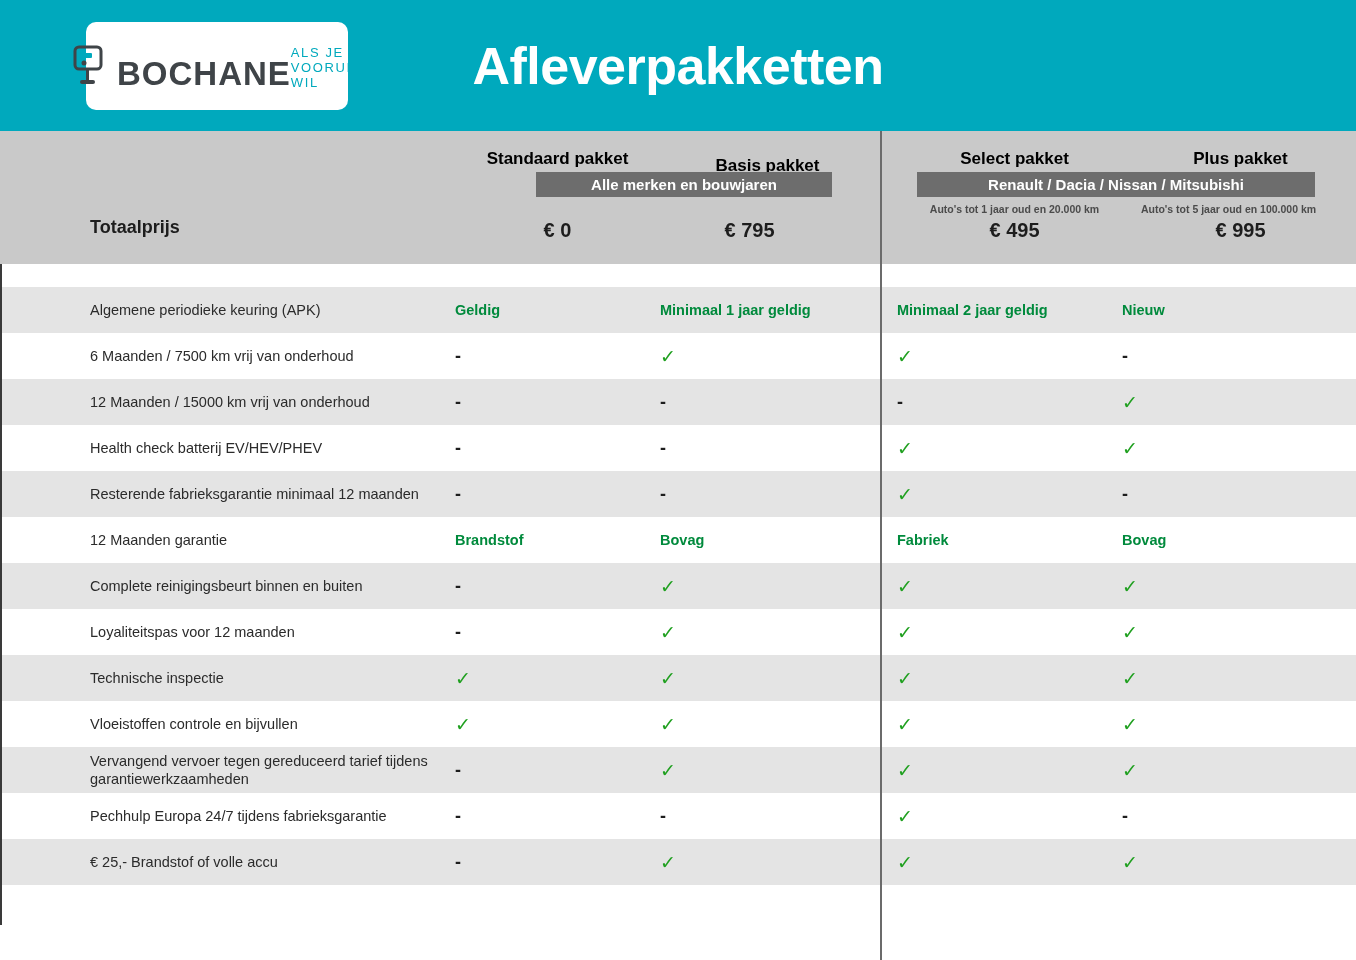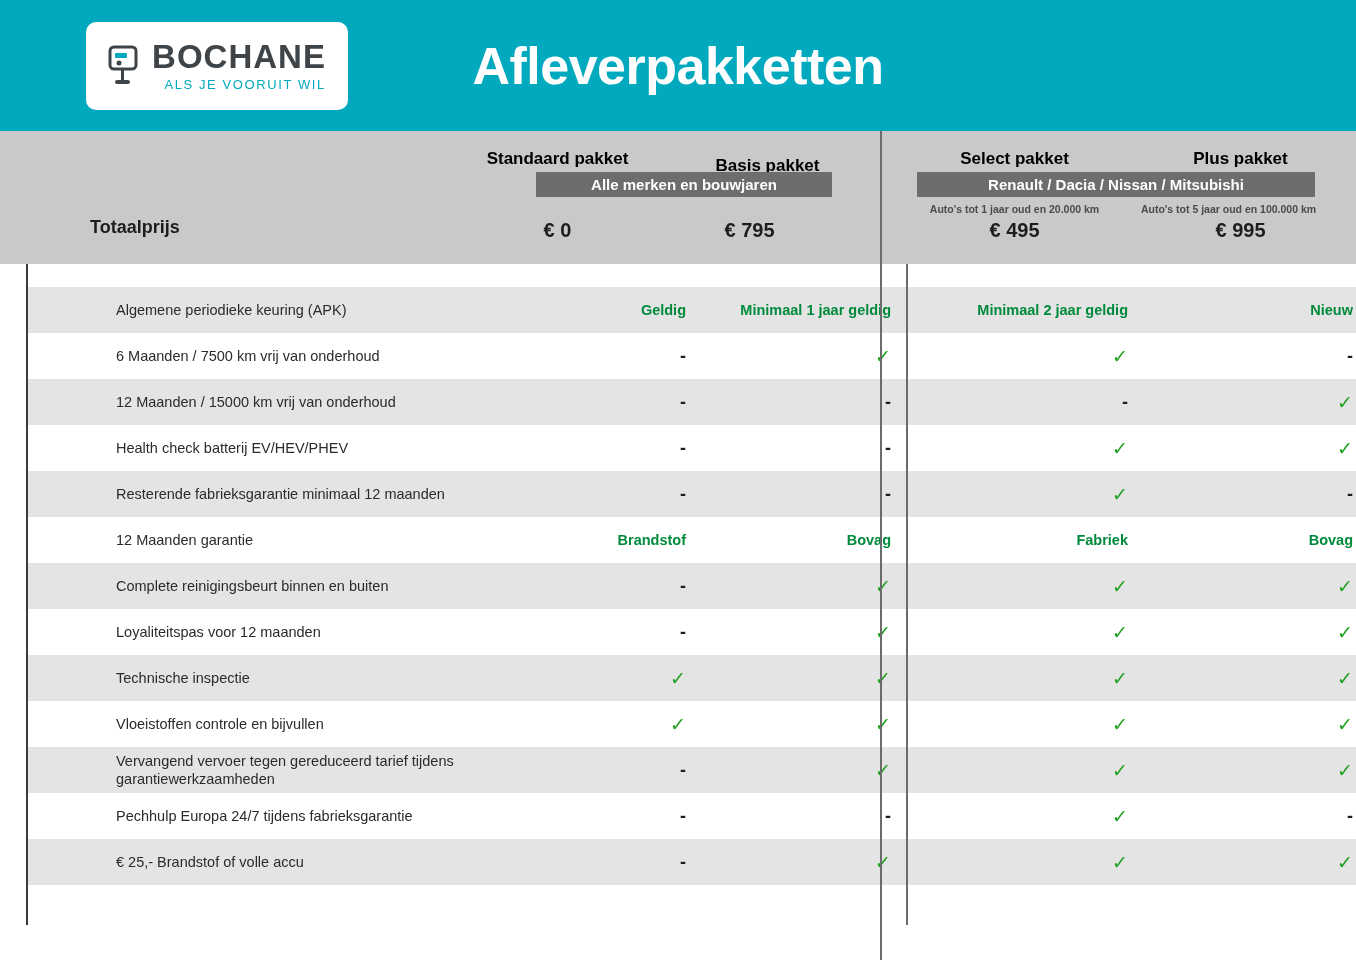--- a/index.html
+++ b/index.html
@@ -39,21 +39,21 @@
     display: flex;
     align-items: center;
     gap: 10px;
   }
   .logo-mark {
     width: 34px;
     height: 42px;
   }
   .logo-textwrap {
     display: flex;
-    flex-direction: column;
+    flex-direction: row;
     align-items: flex-end;
   }
   .logo-word {
     font-size: 33px;
     font-weight: bold;
     letter-spacing: 1px;
     color: #3f4448;
     line-height: 1;
   }
   .logo-tag {
@@ -146,21 +146,20 @@
     text-align: center;
   }
   .price-standaard { left: 455px; width: 205px; }
   .price-basis     { left: 647px; width: 205px; }
   .price-select    { left: 912px; width: 205px; }
   .price-plus      { left: 1138px; width: 205px; }
 
   
   .table-wrap {
     position: relative;
-    margin-left: 26px;
   }
   .vline {
     position: absolute;
     top: 0;
     left: 880px;
     width: 2px;
     background: #6b6b6b;
     height: 100%;
     z-index: 5;
   }
@@ -187,21 +186,21 @@
   .feature {
     width: 455px;
     box-sizing: border-box;
     padding-left: 90px;
     font-size: 14.5px;
     color: #2b2b2b;
     line-height: 1.25;
   }
   .cell {
     width: 205px;
-    text-align: right;
+    text-align: left;
     font-size: 14px;
     font-weight: bold;
     color: #1d1d1d;
   }
   .cell.c1 { margin-left: 0; }
   .cell.c2 { margin-left: 0; }
   .cell.c3 { margin-left: 32px; }
   .cell.c4 { margin-left: 20px; }
 
   .check {

